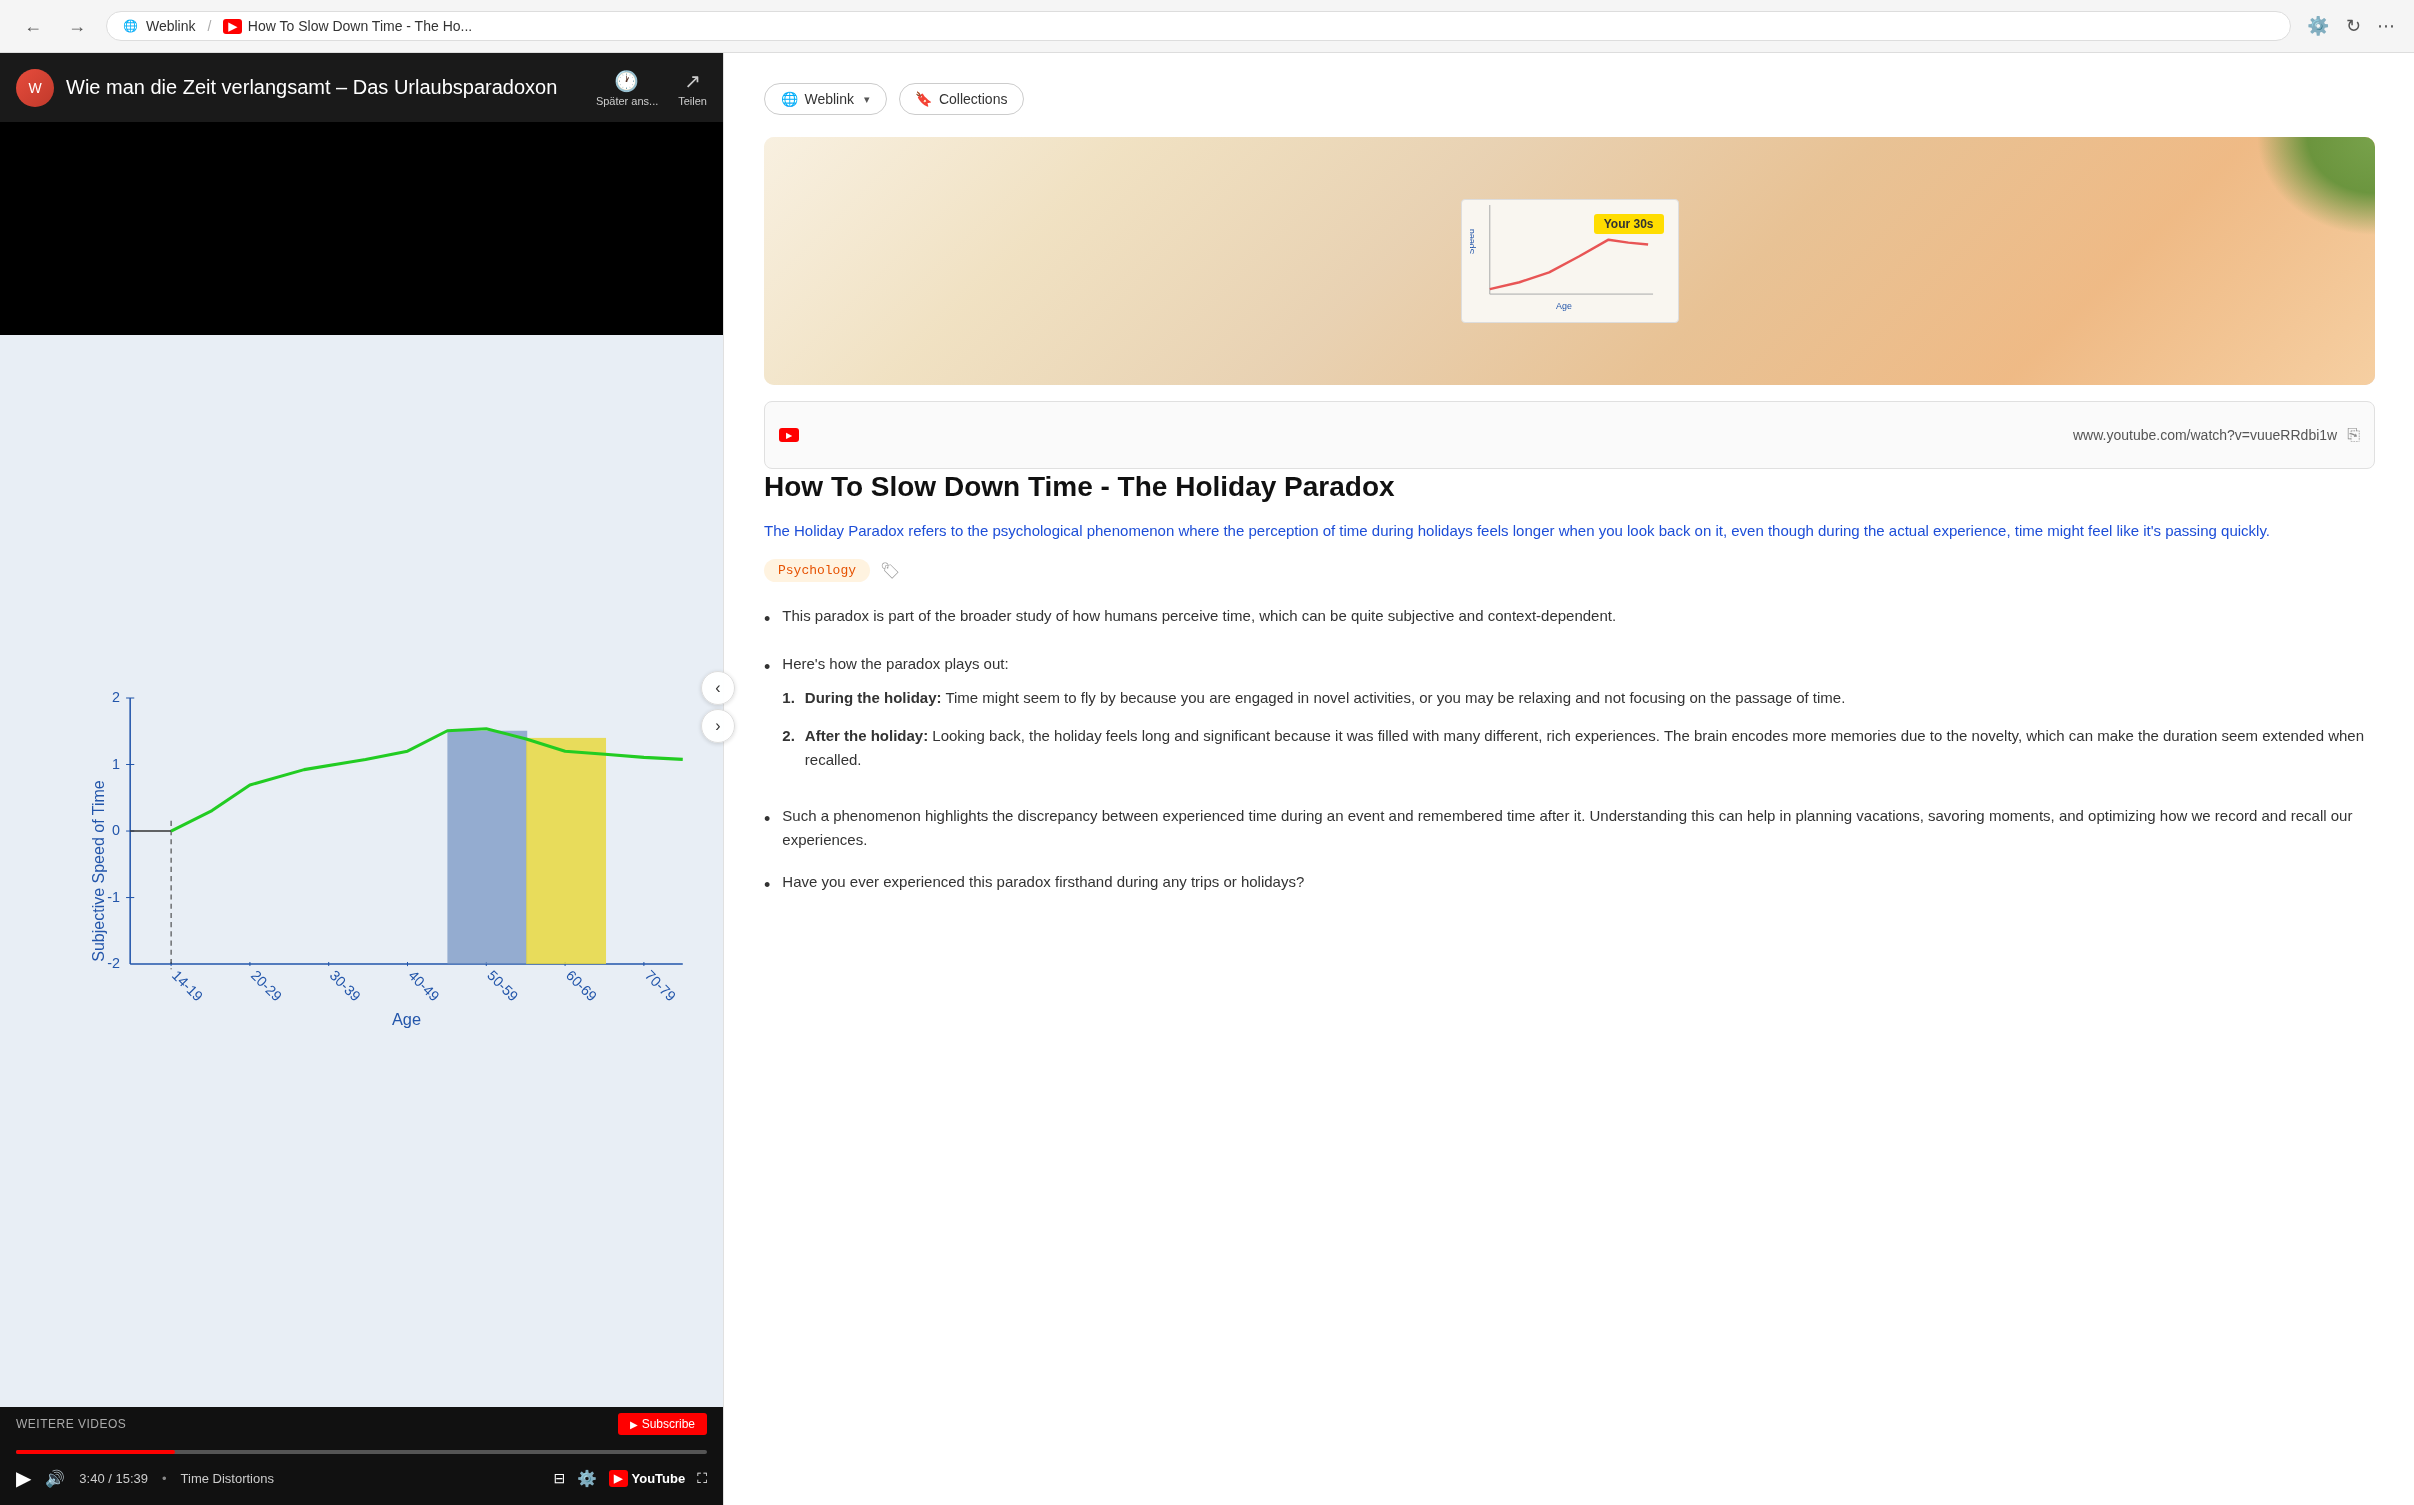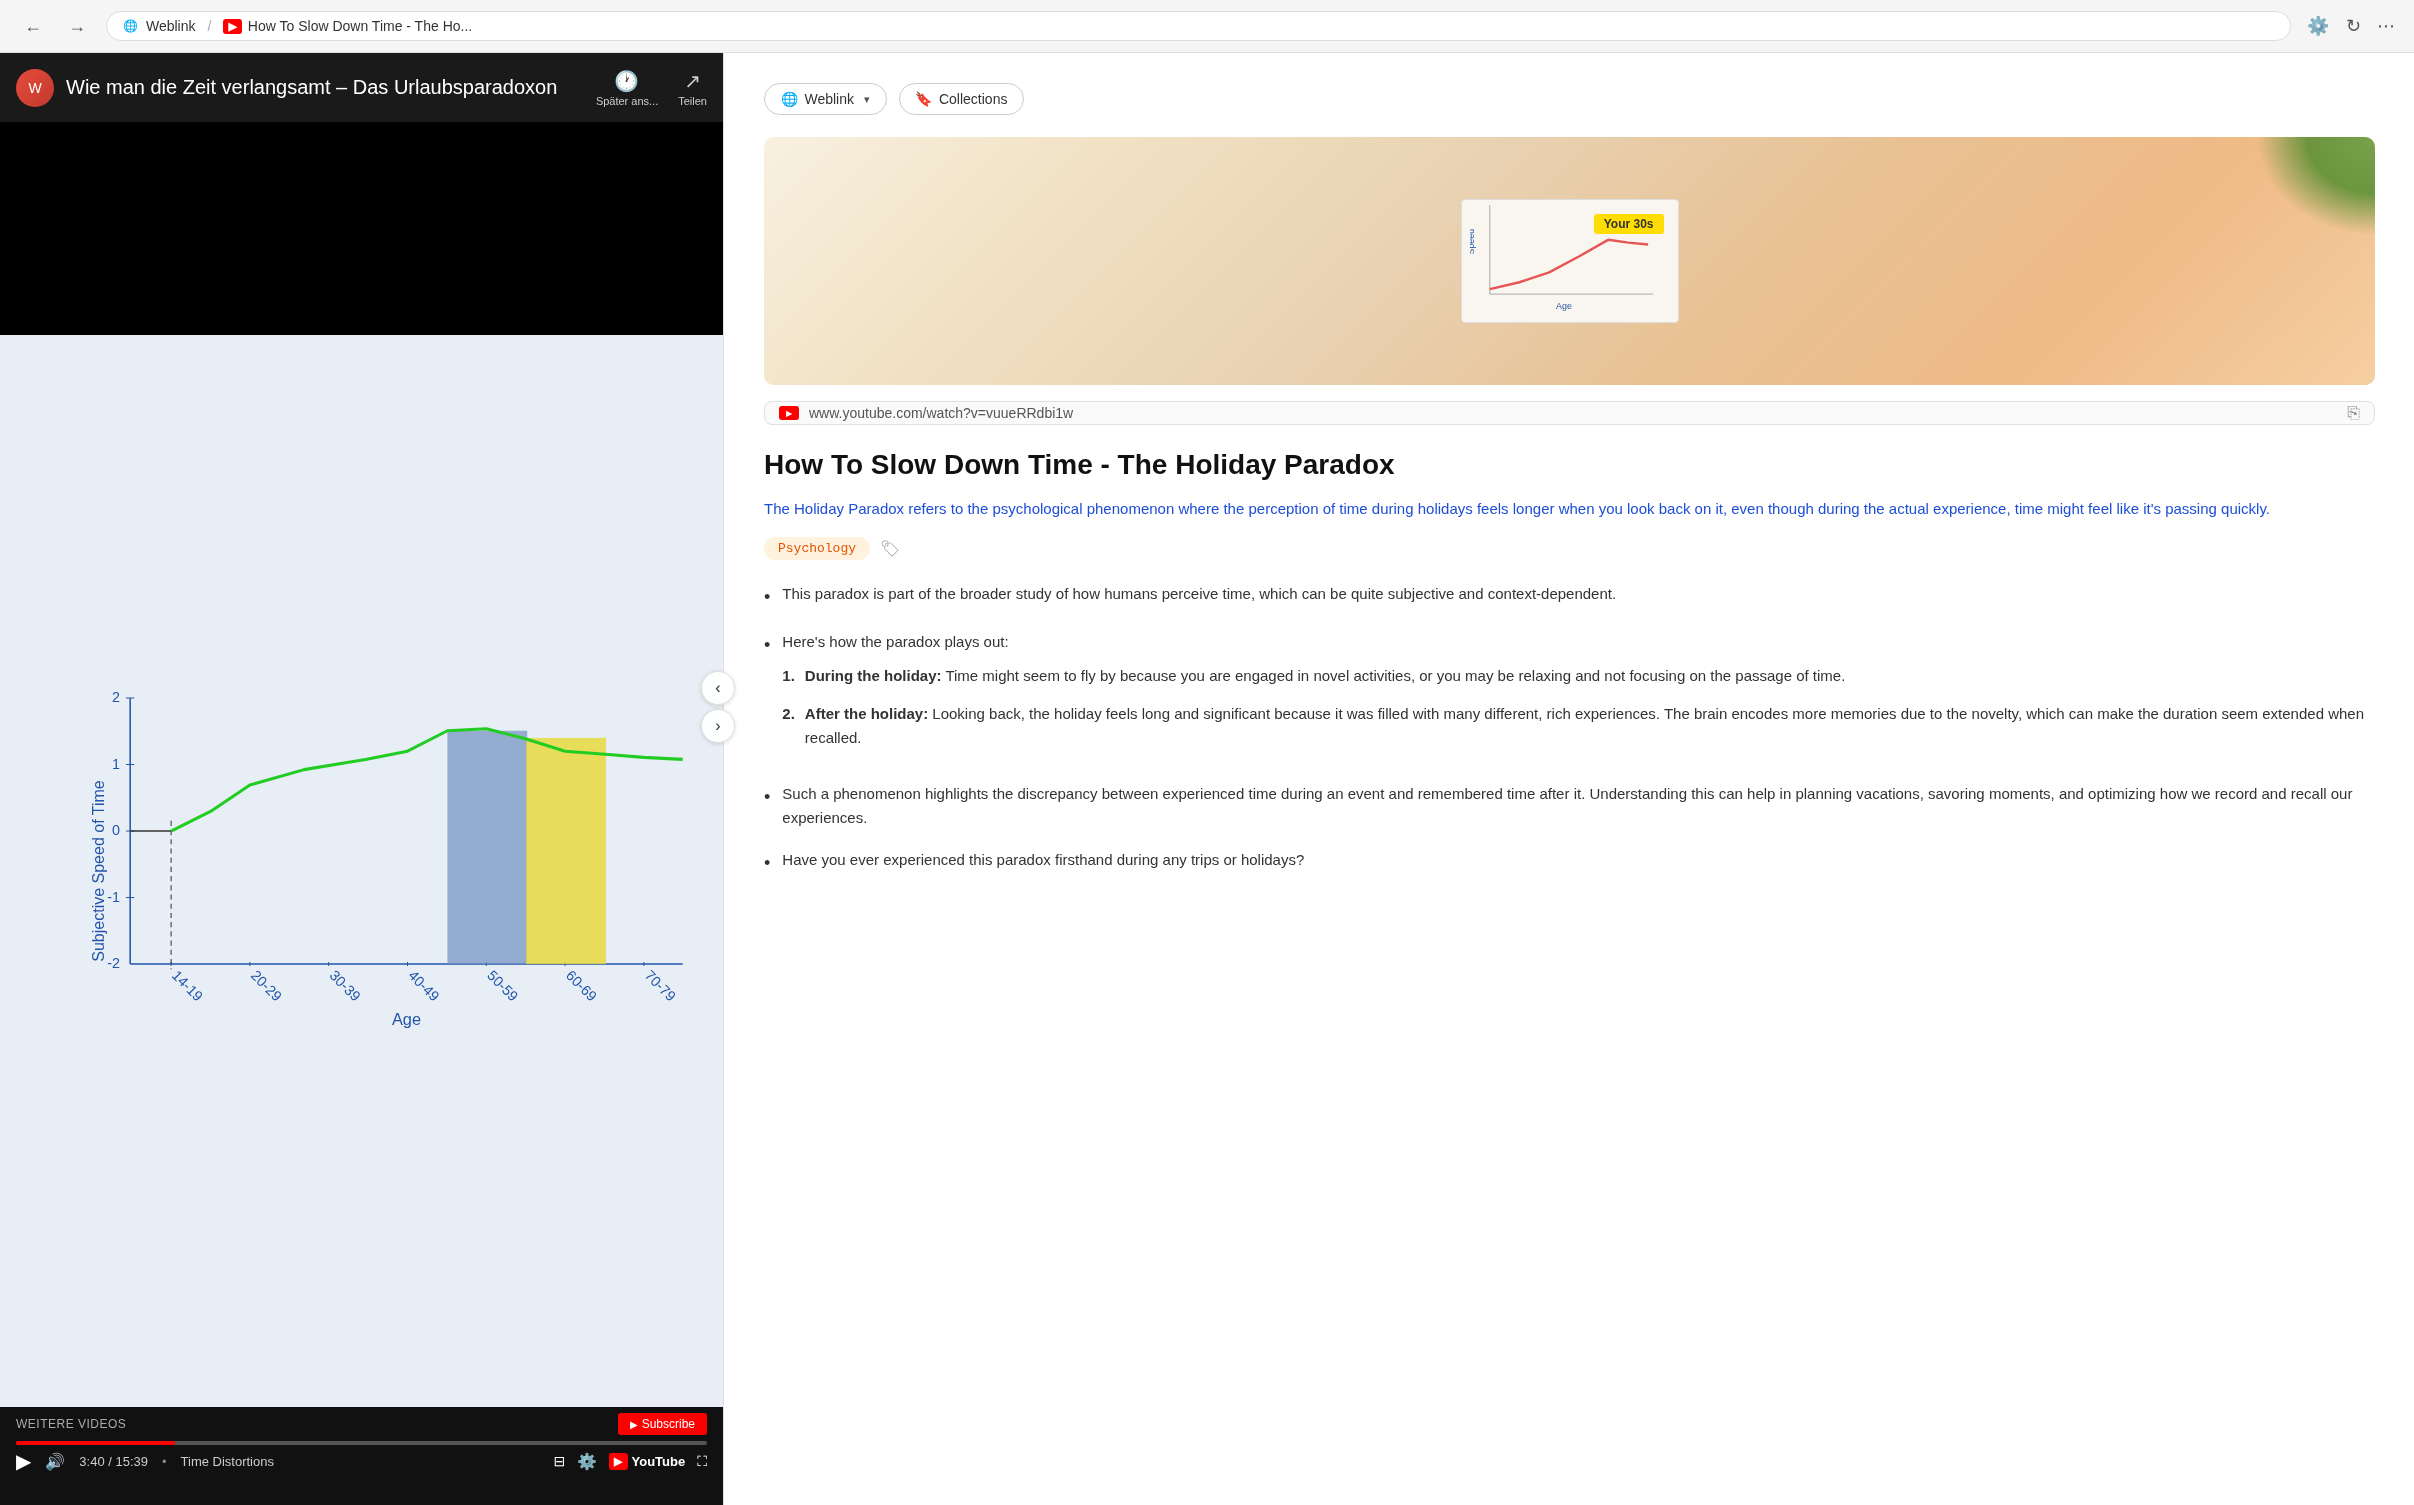--- a/index.html
+++ b/index.html
@@ -117,20 +117,21 @@
       white-space: nowrap;
     }
 
     
     .video-bottom {
       background: #111;
       height: 79px;
       padding: 0 16px;
       display: flex;
       flex-direction: column;
+      justify-content: space-between;
       padding-top: 6px;
     }
     .video-bottom-label {
       color: #aaa;
       font-size: 11px;
       text-transform: uppercase;
       letter-spacing: 0.5px;
     }
     .progress-bar-container {
       height: 4px;
@@ -198,25 +199,25 @@
       display: flex;
       align-items: center;
       justify-content: center;
     }
 
     
     .url-bar {
       display: flex;
       align-items: center;
       gap: 10px;
-      padding: 2px 14px;
+      padding: 24px 14px;
       background: #fafafa;
       border: 1px solid #e0e0e0;
       border-radius: 8px;
-      margin-bottom: 22px;
+      text-align: right;
     }
     .yt-icon-small {
       width: 20px;
       height: 14px;
       background: #ff0000;
       border-radius: 3px;
       display: flex;
       align-items: center;
       justify-content: center;
     }

